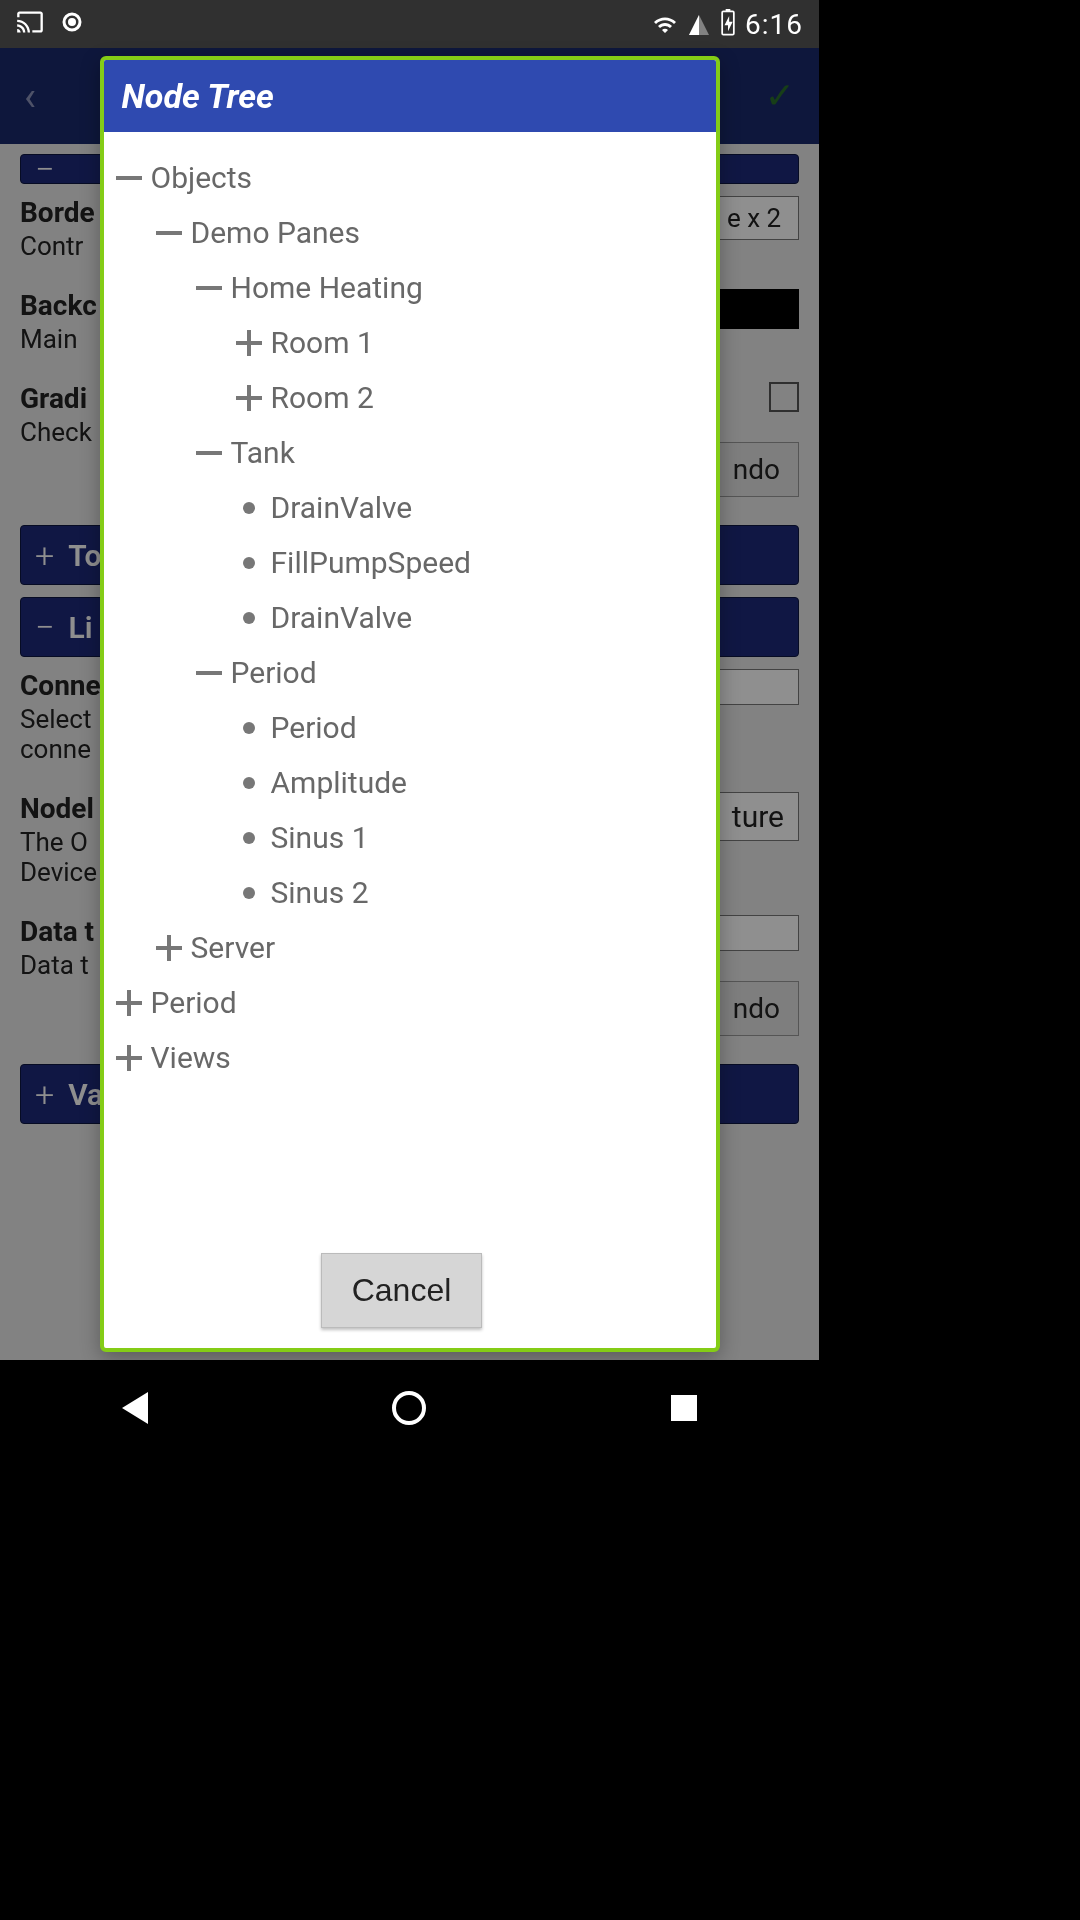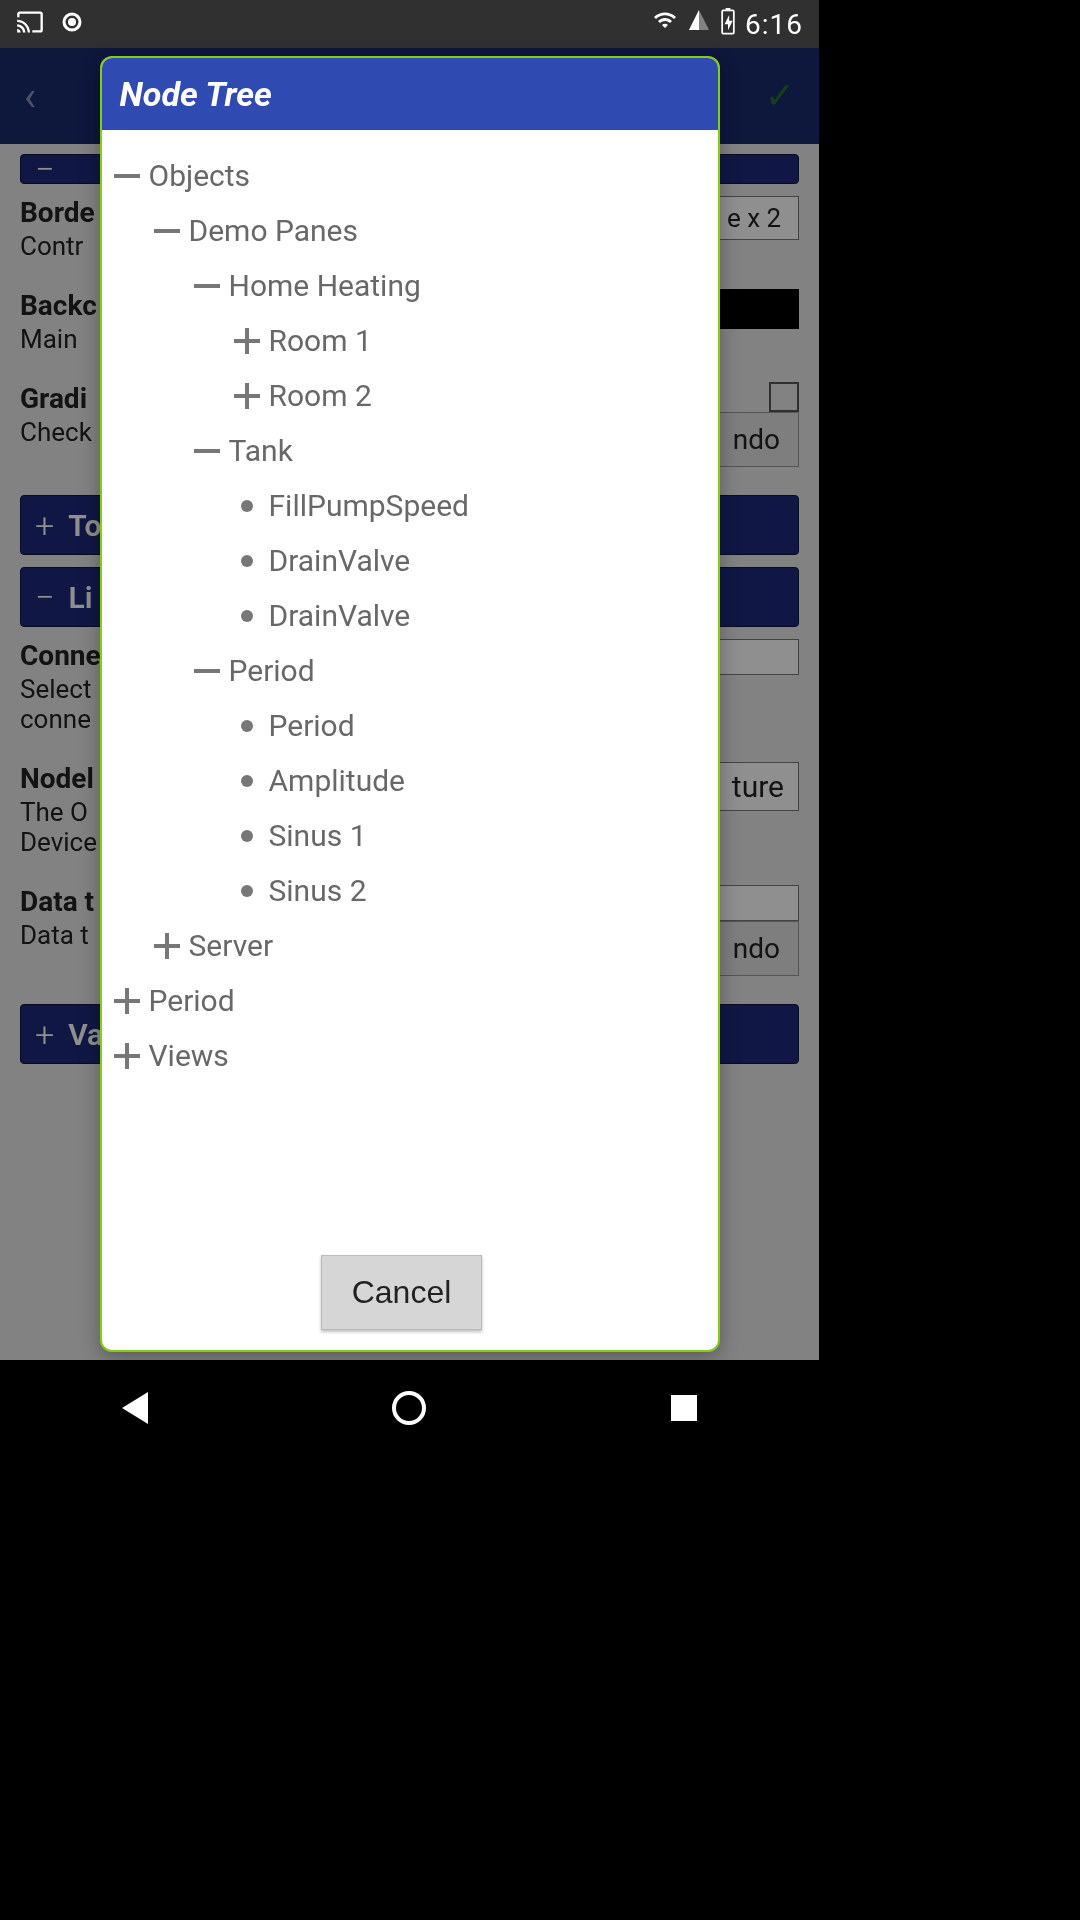--- a/index.html
+++ b/index.html
@@ -2,44 +2,44 @@
 <html><head>
 <meta charset="utf-8">
 <style>
   * { box-sizing: border-box; margin: 0; padding: 0; }
   html, body { width: 819px; height: 1456px; overflow: hidden; font-family: Roboto, Arial, sans-serif; }
   body { background: #000; position: relative; }
 
   
   .statusbar { height: 48px; background: #303030; display: flex; align-items: center; justify-content: space-between; padding: 0 16px; color: #fff; }
   .statusbar-left { display: flex; align-items: center; gap: 16px; }
-  .statusbar-right { display: flex; align-items: flex-start; gap: 8px; }
+  .statusbar-right { display: flex; align-items: flex-end; gap: 8px; }
   .clock { font-size: 28px; font-weight: 400; letter-spacing: 1px; }
 
   
   .app-bg { position: absolute; top: 48px; left: 0; right: 0; bottom: 96px; background: #e8e8e8; filter: brightness(0.78); }
   .app-header { height: 96px; background: #1a2a6c; display: flex; align-items: center; justify-content: space-between; padding: 0 24px; }
   .app-header .back { color: #8a92b8; font-size: 40px; }
   .app-header .check { color: #2a6e2c; font-size: 36px; }
   .app-body { padding: 16px 20px; color: #222; font-size: 26px; }
   .app-section-bar { background: #1e2a7a; height: 60px; border-radius: 4px; margin: 6px 0 12px 0; border:1px solid #0d1640; display:flex; align-items:center; padding:0 14px; color:#fff; font-size:30px; font-weight:600;}
   .app-section-bar .pl { font-size:34px; margin-right:14px; font-weight:300;}
   .fieldrow { margin-bottom: 28px; display:flex; align-items:flex-start; justify-content:space-between; gap:12px;}
   .fieldrow .labels { flex:1; }
   .fieldrow .bold { font-weight: 700; font-size: 28px; }
   .fieldrow .sub { font-size: 26px; color:#222; margin-top:2px;}
   .valbox { border:1px solid #777; background:#fff; padding:6px 14px; font-size:26px; min-width:90px; text-align:center;}
   .undobtn { border:1px solid #999; background:#e0e0e0; padding:10px 18px; font-size:28px; }
   .blackbox { width:80px; height:40px; background:#000; }
   .chkbox { width:30px; height:30px; border:2px solid #555; }
-  .rightcol { display:flex; flex-direction:column; align-items:flex-end; }
+  .rightcol { display:flex; flex-direction:column; align-items:flex-end; gap:30px;}
 
   
   .modal-backdrop { position: absolute; top: 48px; left: 0; right: 0; bottom: 96px; background: rgba(0,0,0,0.28); display: flex; align-items: flex-start; justify-content: center; padding-top: 8px; }
-  .modal { width: 620px; background: #fff; border-radius: 12px; border: 2px solid #84cc16; overflow: hidden; height: 1296px; display: flex; flex-direction: column; box-shadow: 0 6px 20px rgba(0,0,0,0.3);}
+  .modal { width: 620px; background: #fff; border-radius: 6px; border: 4px solid #84cc16; overflow: hidden; height: 1296px; display: flex; flex-direction: column; box-shadow: 0 6px 20px rgba(0,0,0,0.3);}
   .modal-header { background: #2f4ab0; color: #fff; font-style: italic; font-weight: 700; font-size: 34px; padding: 16px 18px; }
   .modal-tree { flex: 1; overflow: auto; padding: 18px 10px 10px 10px; }
   .modal-footer { display: flex; justify-content: center; padding: 14px 16px 20px 0; }
   .cancel-btn { background: #d6d6d6; border: 1px solid #bbb; padding: 18px 30px; font-size: 32px; color: #222; box-shadow: 0 2px 3px rgba(0,0,0,0.25); cursor:pointer;}
 
   .tree-node { display: flex; align-items: center; gap: 7px; padding: 10px 0; font-size: 30px; color: #686868; cursor:pointer;}
   .tree-node .toggle { width: 30px; display: flex; justify-content: center; color: #777; font-weight:300;}
   .tree-children { padding-left: 40px; }
   .minus-ic { width:26px; height:4px; background:#777; display:inline-block; }
   .plus-ic { position:relative; width:26px; height:26px; display:inline-block;}
@@ -204,27 +204,27 @@
             <span class="toggle">
                 <span class="minus-ic"></span>
               </span>
             <span>Tank</span>
           </div>
           <div class="tree-children">
             <div class="tree-node">
               <span class="toggle">
                   <span class="dot-ic"></span>
                 </span>
+              <span>DrainValve</span>
+            </div>
+            <div class="tree-node">
+              <span class="toggle">
+                  <span class="dot-ic"></span>
+                </span>
               <span>FillPumpSpeed</span>
-            </div>
-            <div class="tree-node">
-              <span class="toggle">
-                  <span class="dot-ic"></span>
-                </span>
-              <span>DrainValve</span>
             </div>
             <div class="tree-node">
               <span class="toggle">
                   <span class="dot-ic"></span>
                 </span>
               <span>DrainValve</span>
             </div>
           </div>
           <div class="tree-node">
             <span class="toggle">

